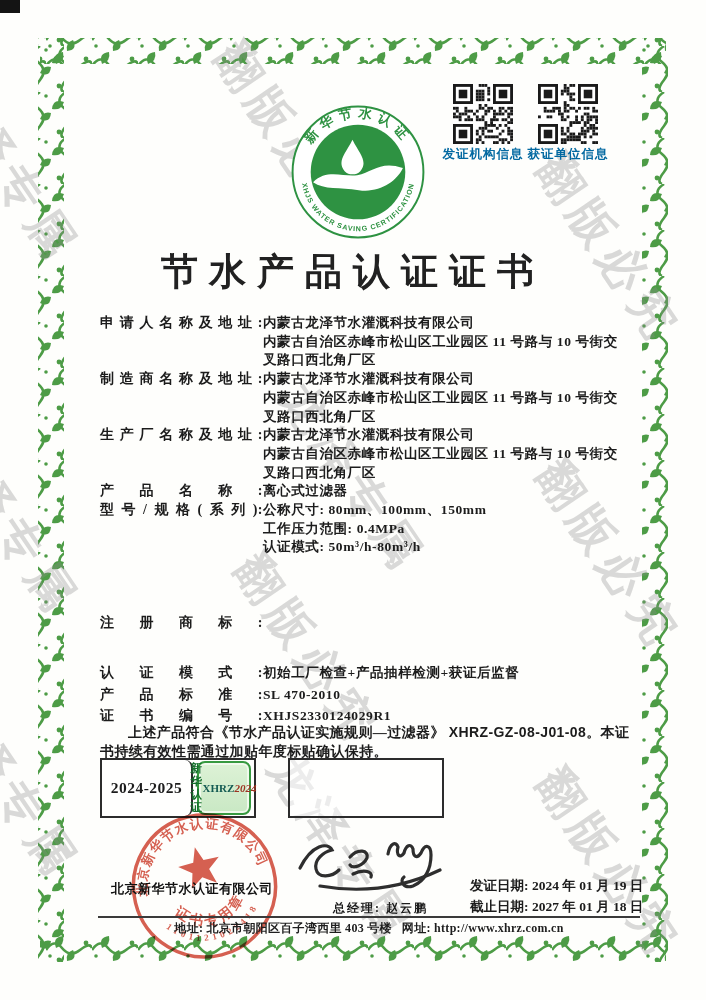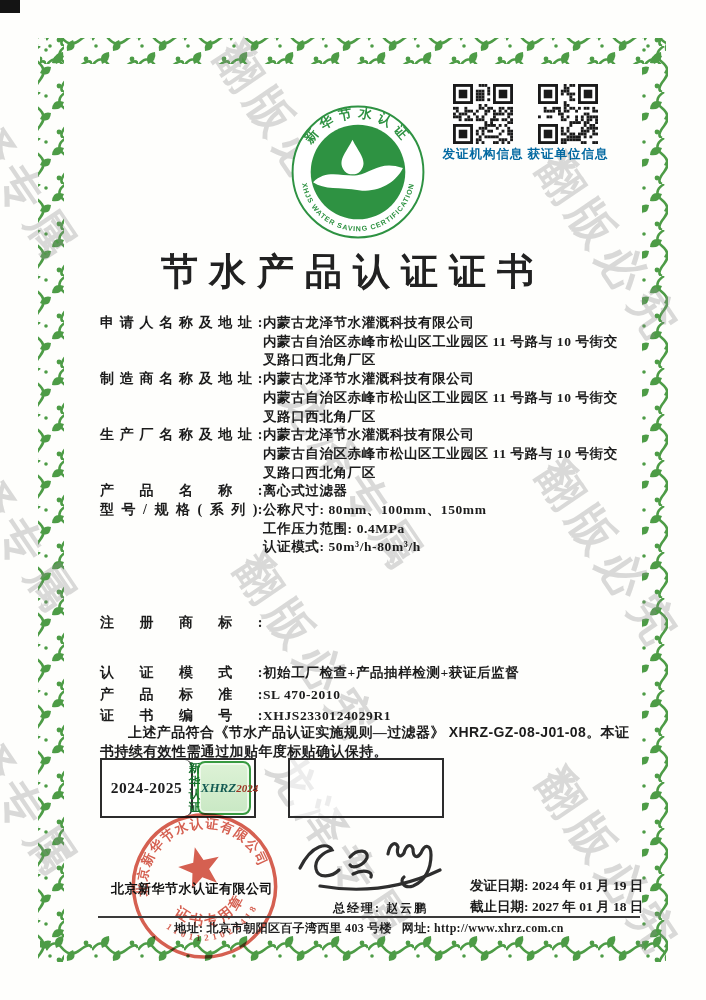--- a/index.html
+++ b/index.html
@@ -43,21 +43,21 @@
 
   .year-boxes{position:absolute;left:100px;top:758px;display:flex;gap:32px;}
   .ybox{width:152px;height:56px;border:2px solid #2c2c2c;display:flex;background:rgba(255,255,255,.5);}
   .ybox .yr{width:89px;border-right:2px solid #2c2c2c;display:flex;align-items:center;
             justify-content:center;font-size:15.5px;font-weight:700;letter-spacing:.5px;border-radius:8px;}
   .ybox .cell{flex:1;display:flex;align-items:center;justify-content:center;}
   .sticker{width:50px;height:50px;border:2px solid #379a40;border-radius:8px;
            background:linear-gradient(180deg,#ddf2d6,#c9e8c4);box-shadow:inset 0 0 0 2px #f0f9ec;
            display:flex;flex-direction:row;align-items:center;justify-content:center;line-height:1.15;}
   .sticker .s1{font-size:11.5px;font-weight:700;color:#15702c;letter-spacing:.5px;}
-  .sticker .s2{font-size:13px;font-weight:700;font-style:italic;color:#135a52;}
+  .sticker .s2{font-size:11px;font-weight:700;color:#135a52;}
   .sticker .s3{font-size:11px;font-weight:700;font-style:italic;color:#9c3322;}
 
   .stamp{position:absolute;left:112px;top:808px;transform:rotate(-14deg);opacity:.85;
          mix-blend-mode:multiply;}
   .company-print{position:absolute;left:111px;top:880px;font-size:13px;font-weight:700;
                  letter-spacing:.5px;color:#111;}
   .signature{position:absolute;left:292px;top:832px;}
   .signer{position:absolute;left:333px;top:900px;font-size:12px;font-weight:600;letter-spacing:2px;}
   .dates{position:absolute;left:470px;top:875px;width:170px;font-size:13.5px;font-weight:700;
          line-height:21px;white-space:nowrap;font-family:Liberation Serif, serif;}

